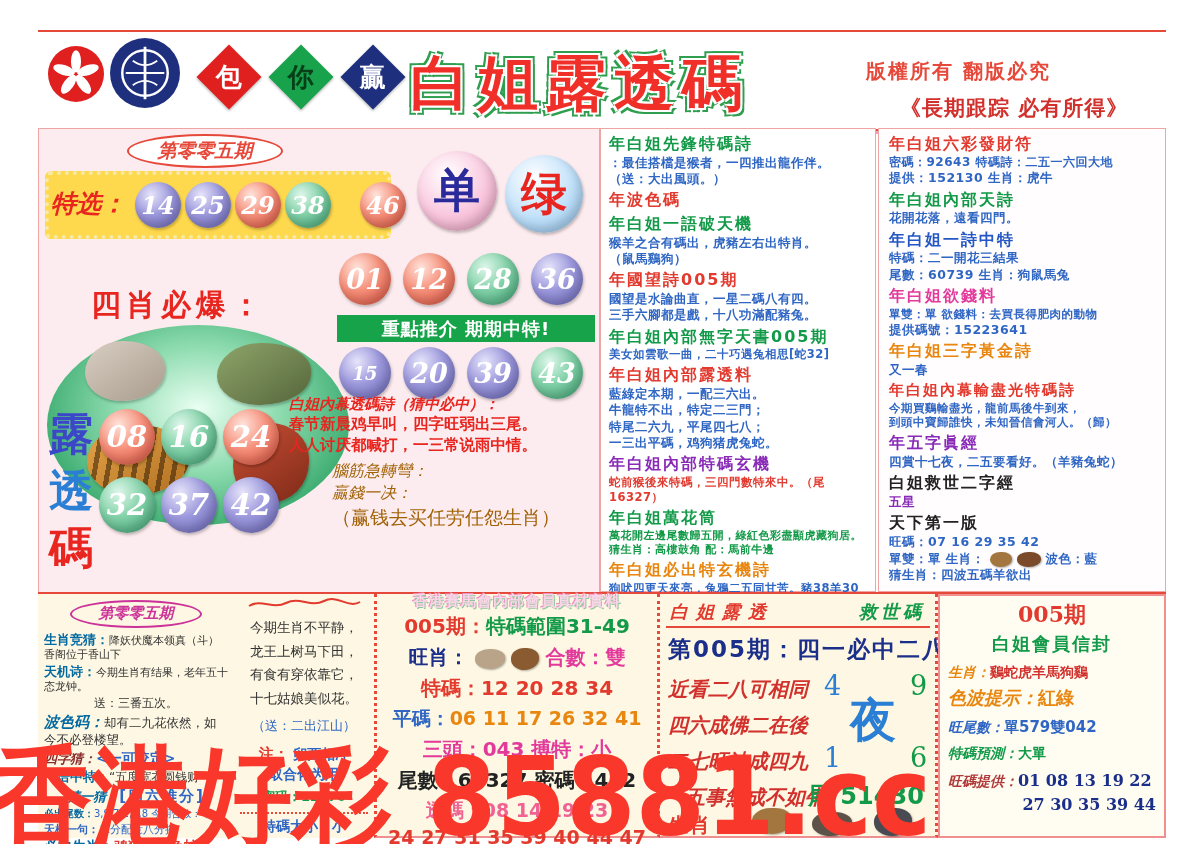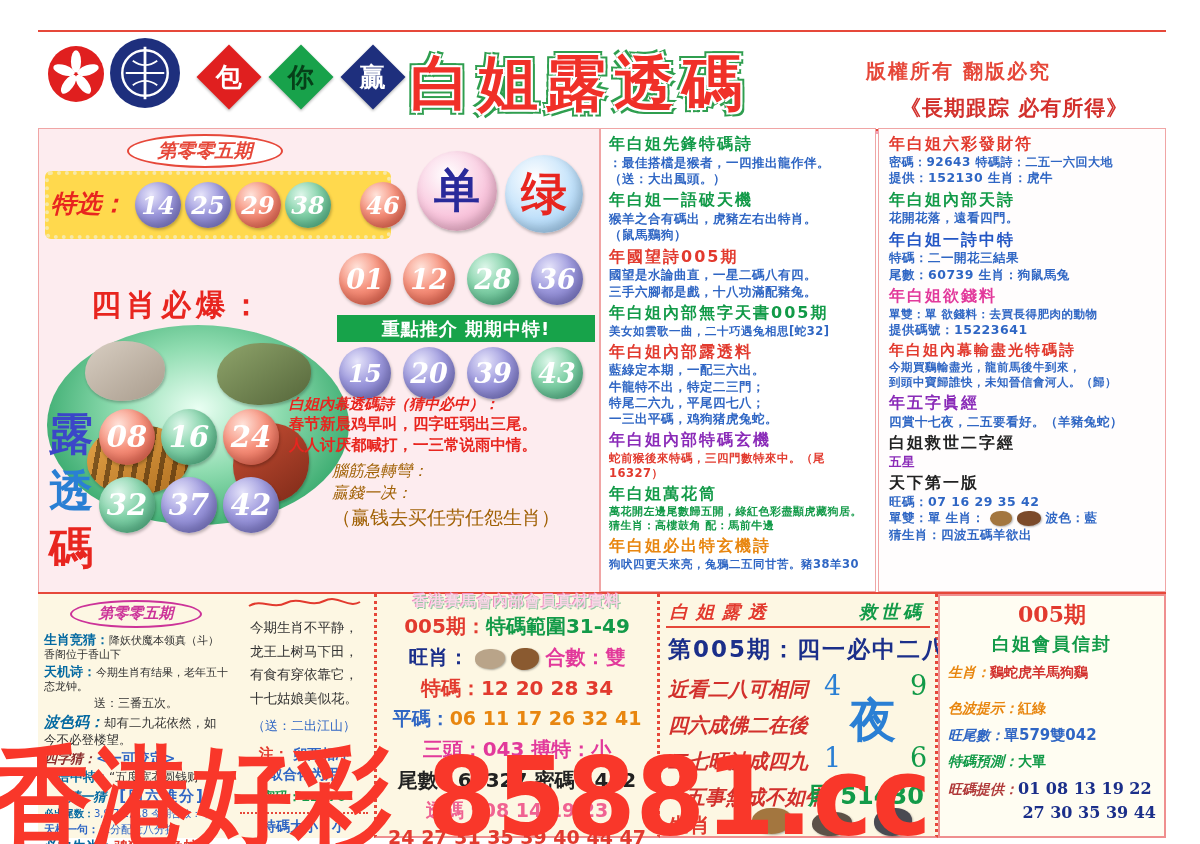--- a/index.html
+++ b/index.html
@@ -146,21 +146,21 @@
       <div class="an" style="left:186px;top:98px;width:76px;height:80px;background:linear-gradient(145deg,#c94f35,#7e2a18);"></div>
     </div>
 
     <div class="ball bk-r" style="left:300px;top:124px;width:52px;height:52px;font-size:27px;">01</div>
     <div class="ball bk-r" style="left:364px;top:124px;width:52px;height:52px;font-size:27px;">12</div>
     <div class="ball bk-g" style="left:428px;top:124px;width:52px;height:52px;font-size:27px;">28</div>
     <div class="ball bk-p" style="left:492px;top:124px;width:52px;height:52px;font-size:27px;">36</div>
 
     <div class="promo">重點推介 期期中特!</div>
 
-    <div class="ball bk-p" style="left:300px;top:218px;width:52px;height:52px;font-size:24px;">15</div>
+    <div class="ball bk-p" style="left:300px;top:218px;width:52px;height:52px;font-size:18px;">15</div>
     <div class="ball bk-p" style="left:364px;top:218px;width:52px;height:52px;font-size:27px;">20</div>
     <div class="ball bk-p" style="left:428px;top:218px;width:52px;height:52px;font-size:27px;">39</div>
     <div class="ball bk-g" style="left:492px;top:218px;width:52px;height:52px;font-size:27px;">43</div>
 
     <div class="lpoem">
       <div style="font-size:15px;font-style:italic;">白姐內幕透碼詩（猜中必中）：</div>
       <div style="font-size:15.5px;line-height:1.35;">春节新晨鸡早叫，四字旺弱出三尾。</div>
       <div style="font-size:15.5px;line-height:1.35;">人人讨厌都喊打，一三常说雨中情。</div>
     </div>
 
@@ -183,20 +183,21 @@
     <div class="ball bk-p" style="left:184px;top:348px;width:56px;height:56px;font-size:29px;">42</div>
   </div>
 
   <div class="pm">
     <div class="sec">
       <div class="sh h-g">年白姐先鋒特碼詩</div>
       <div class="sl t-b">：最佳搭檔是猴者，一四推出龍作伴。</div>
       <div class="sl t-b">（送：大出風頭。）</div>
     </div>
     <div class="sec">
+      <div class="sh h-r">年波色碼</div>
     </div>
     <div class="sec">
       <div class="sh h-g">年白姐一語破天機</div>
       <div class="sl t-b">猴羊之合有碼出，虎豬左右出特肖。</div>
       <div class="sl t-b">（鼠馬鷄狗）</div>
     </div>
     <div class="sec">
       <div class="sh h-r">年國望詩005期</div>
       <div class="sl t-b">國望是水論曲直，一星二碼八有四。</div>
       <div class="sl t-b">三手六腳都是戲，十八功滿配豬兔。</div>
@@ -239,20 +240,24 @@
     </div>
     <div class="sec">
       <div class="sh h-b">年白姐一詩中特</div>
       <div class="sl t-b">特碼：二一開花三結果</div>
       <div class="sl t-b">尾數：60739 生肖：狗鼠馬兔</div>
     </div>
     <div class="sec">
       <div class="sh h-m">年白姐欲錢料</div>
       <div class="sl t-b" style="font-size:11.5px;">單雙：單 欲錢料：去買長得肥肉的動物</div>
       <div class="sl t-b">提供碼號：15223641</div>
+    </div>
+    <div class="sec">
+      <div class="sh h-o">年白姐三字黃金詩</div>
+      <div class="sl t-b">又一春</div>
     </div>
     <div class="sec">
       <div class="sh h-r" style="font-size:15px;">年白姐內幕輸盡光特碼詩</div>
       <div class="sl t-b" style="font-size:11.5px;">今期買鷄輸盡光，龍前馬後牛到來，</div>
       <div class="sl t-b" style="font-size:11.5px;">到頭中寶歸誰快，未知晉信會河人。（歸）</div>
     </div>
     <div class="sec">
       <div class="sh h-p">年五字眞經</div>
       <div class="sl t-b">四賞十七夜，二五要看好。（羊豬兔蛇）</div>
     </div>
@@ -344,21 +349,21 @@
       <div style="position:absolute;left:8px;top:218px;font-size:20px;font-weight:bold;color:#e23a2e;letter-spacing:2px;">生肖：</div>
       <span class="zi" style="position:absolute;left:92px;top:214px;width:40px;height:26px;background:#a3763f;"></span>
       <span class="zi" style="position:absolute;left:152px;top:218px;width:40px;height:24px;background:#5d5248;"></span>
       <span class="zi" style="position:absolute;left:214px;top:214px;width:38px;height:28px;background:#4a4a52;"></span>
     </div>
 
     <div class="bp bp5">
       <div class="b" style="text-align:center;font-size:22px;color:#e23a2e;font-family:'DejaVu Serif',serif;">005期</div>
       <div class="b" style="text-align:center;font-size:18px;color:#129a48;letter-spacing:2px;margin-top:2px;">白姐會員信封</div>
       <div style="font-size:14px;margin-top:8px;"><span class="t-o b" style="font-style:italic;">生肖：</span><span class="b" style="color:#d2302c;">鷄蛇虎羊馬狗鷄</span></div>
-      <div style="font-size:14px;margin-top:18px;"><span class="t-o b" style="font-style:italic;">色波提示：</span><span class="t-o b">紅綠</span></div>
+      <div style="font-size:18px;margin-top:4px;"><span class="t-o b" style="font-style:italic;">色波提示：</span><span class="t-o b">紅綠</span></div>
       <div style="font-size:14px;margin-top:8px;"><span class="t-b b" style="font-style:italic;">旺尾數：</span><span class="t-b b" style="font-size:15px;">單579雙042</span></div>
       <div style="font-size:14px;margin-top:8px;"><span class="t-g b" style="font-style:italic;">特碼預測：</span><span class="t-g b">大單</span></div>
       <div style="font-size:14px;margin-top:8px;"><span class="b" style="color:#b03a3a;font-style:italic;">旺碼提供：</span><span class="t-n b" style="font-size:16px;font-family:'DejaVu Serif',serif;">01 08 13 19 22</span></div>
       <div class="t-n b" style="font-size:16px;margin-top:4px;text-align:right;font-family:'DejaVu Serif',serif;">27 30 35 39 44</div>
     </div>
   </div>
 
   <div class="wm">香港好彩 85881.cc</div>
 
 </div>

